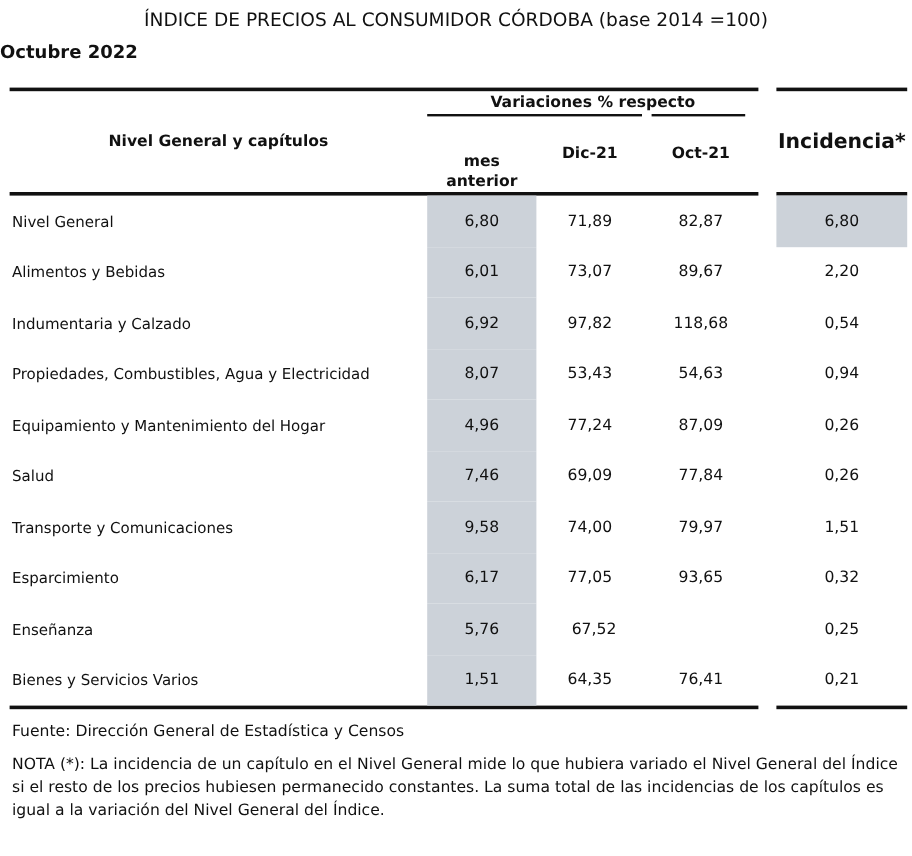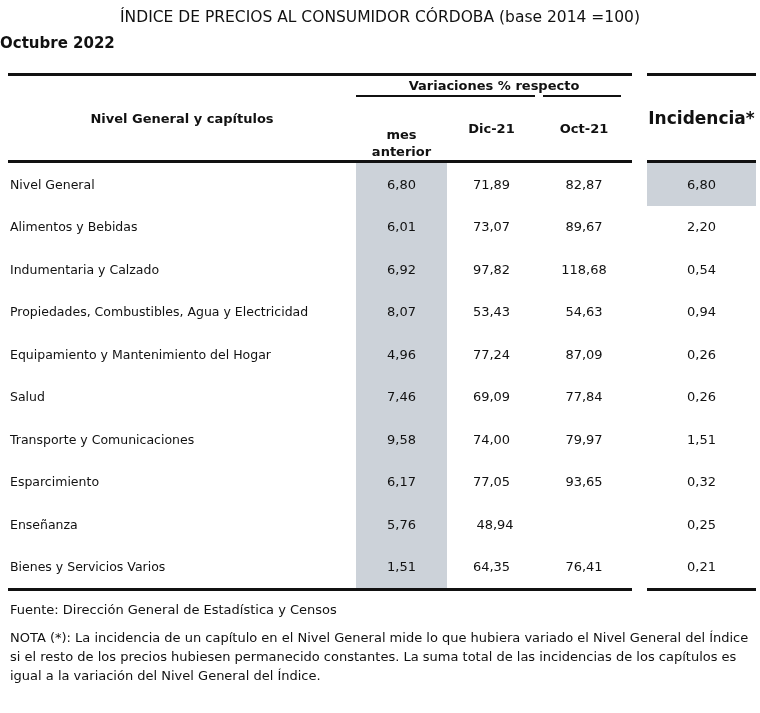--- a/index.html
+++ b/index.html
@@ -142,21 +142,21 @@
   </div>
           <div class="trow">
     <div class="cell label">Esparcimiento</div>
     <div class="cell num mes">6,17</div>
     <div class="cell num dic">77,05</div>
     <div class="cell num oct">93,65</div>
   </div>
           <div class="trow">
     <div class="cell label">Enseñanza</div>
     <div class="cell num mes">5,76</div>
-    <div class="cell num oct">48,94</div>
+    <div class="cell num oct">67,52</div>
   </div>
           <div class="trow">
     <div class="cell label">Bienes y Servicios Varios</div>
     <div class="cell num mes">1,51</div>
     <div class="cell num dic">64,35</div>
     <div class="cell num oct">76,41</div>
   </div>
         </div>
     </div>
 

